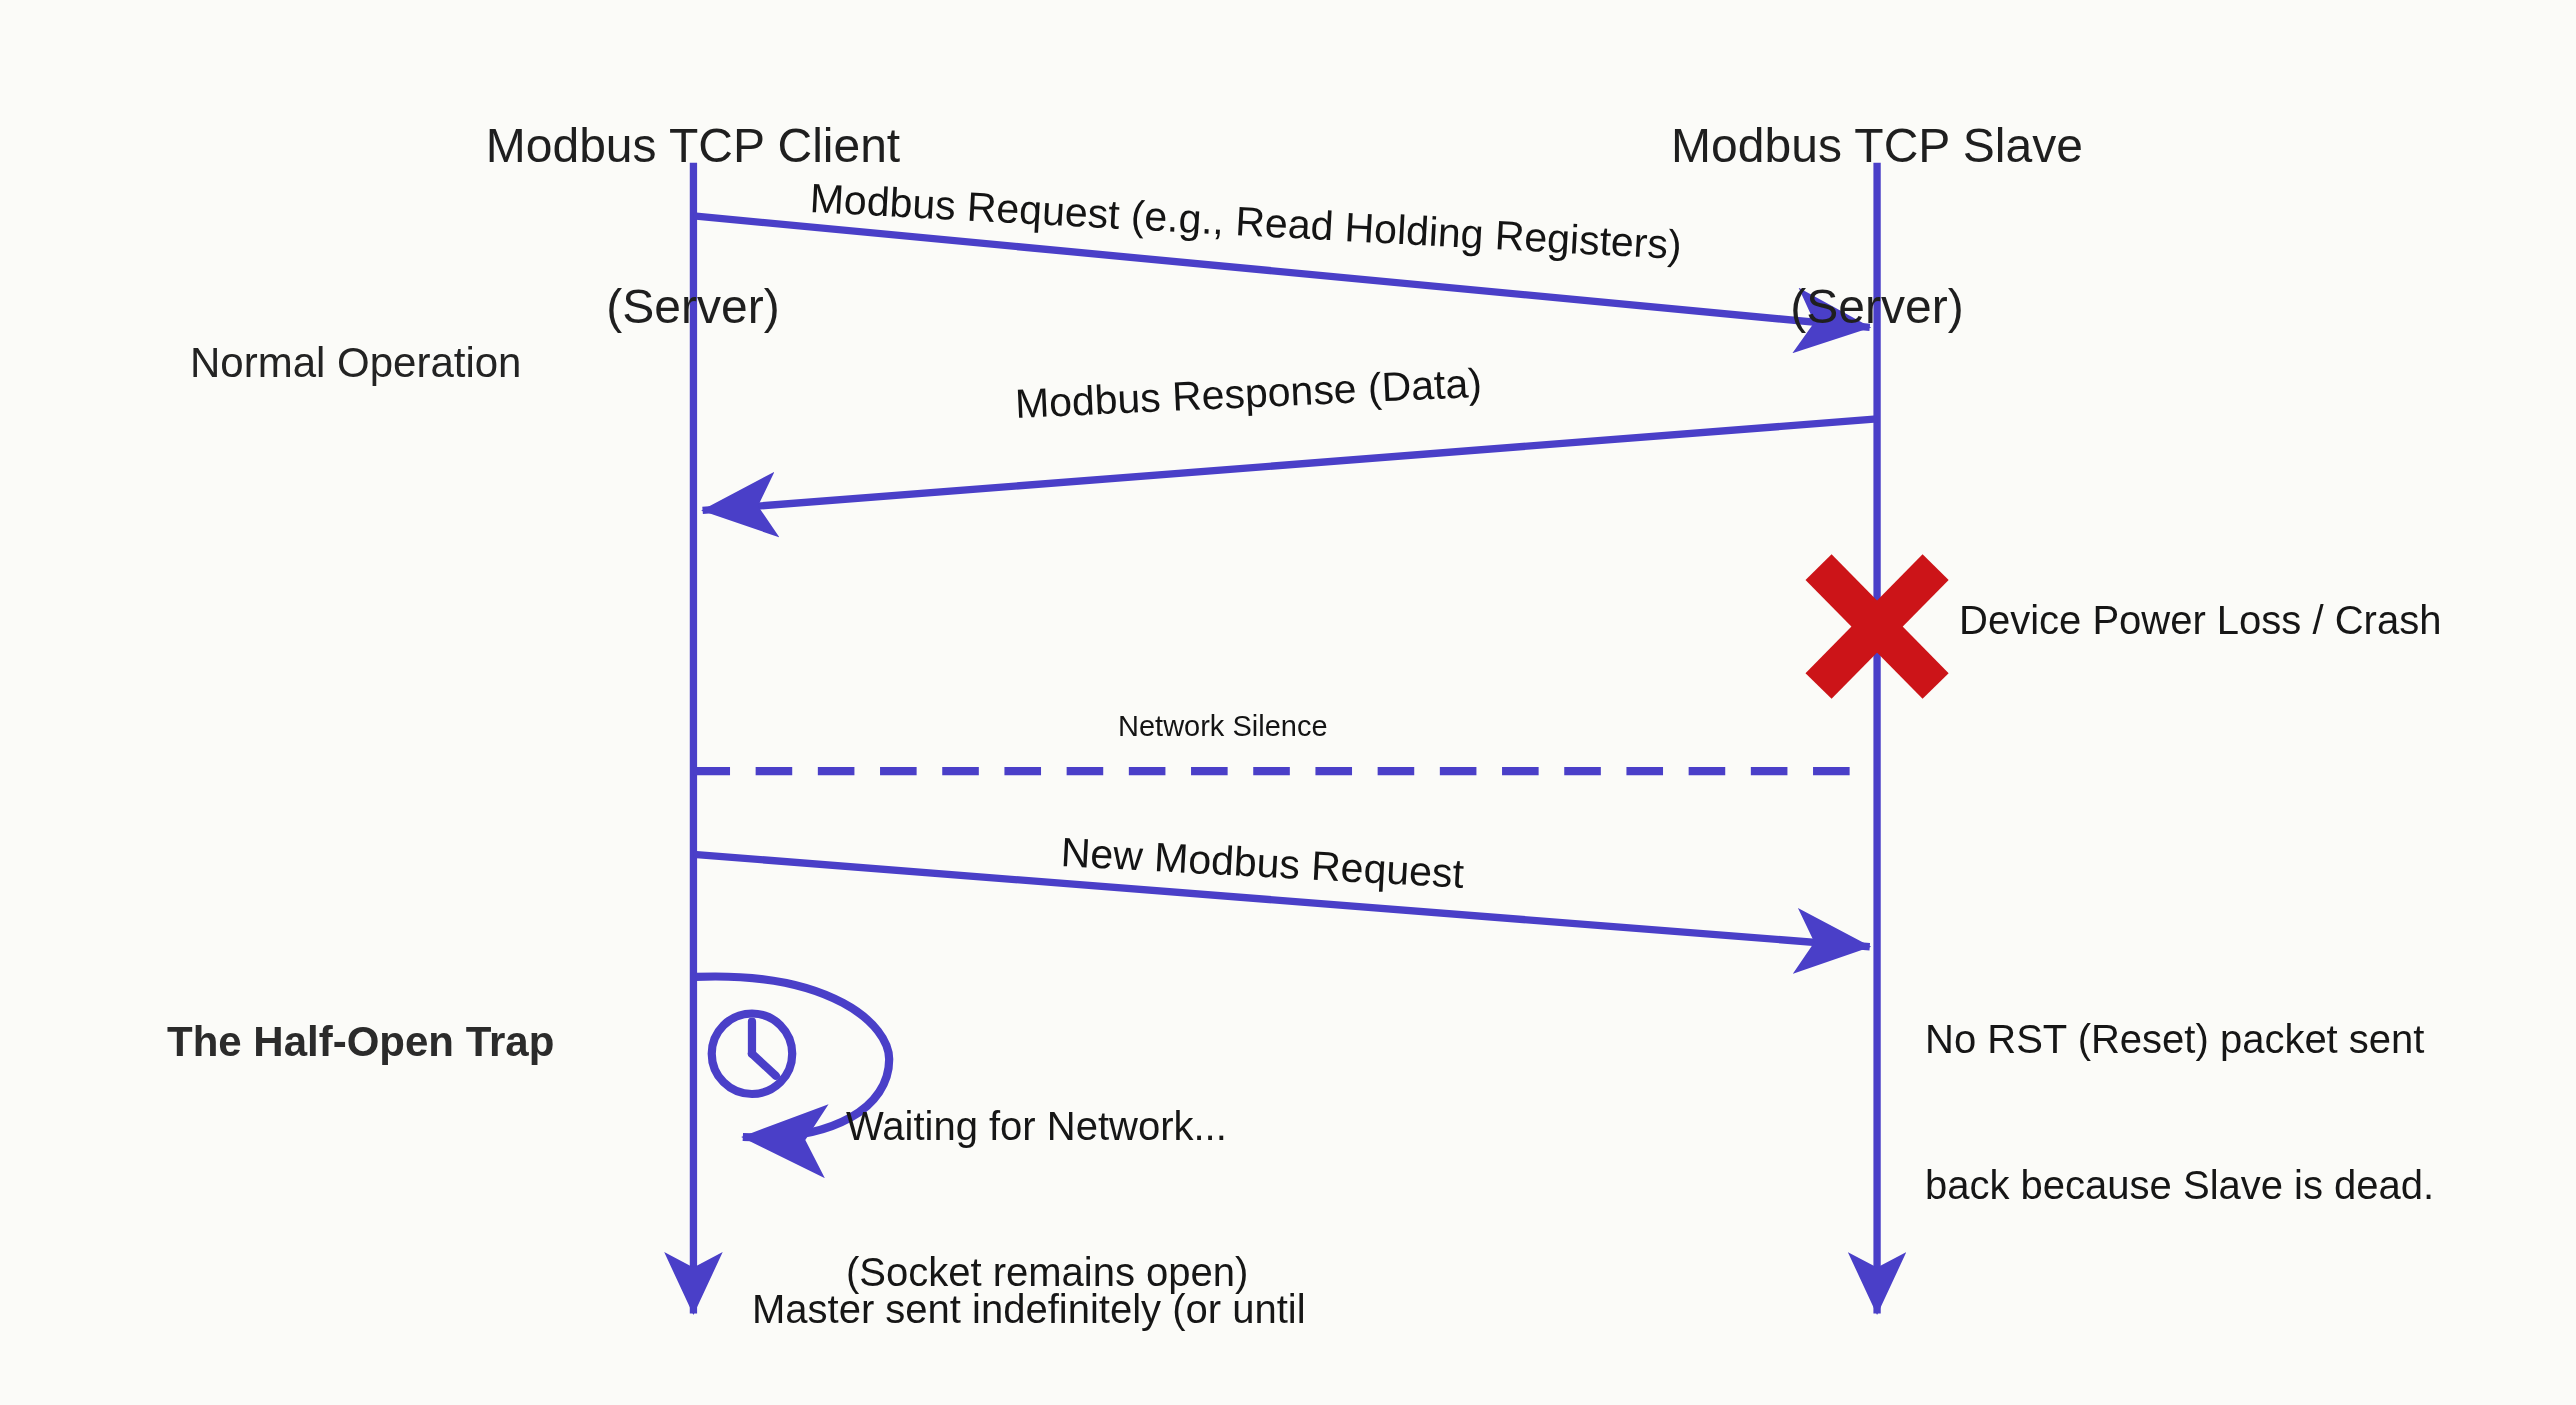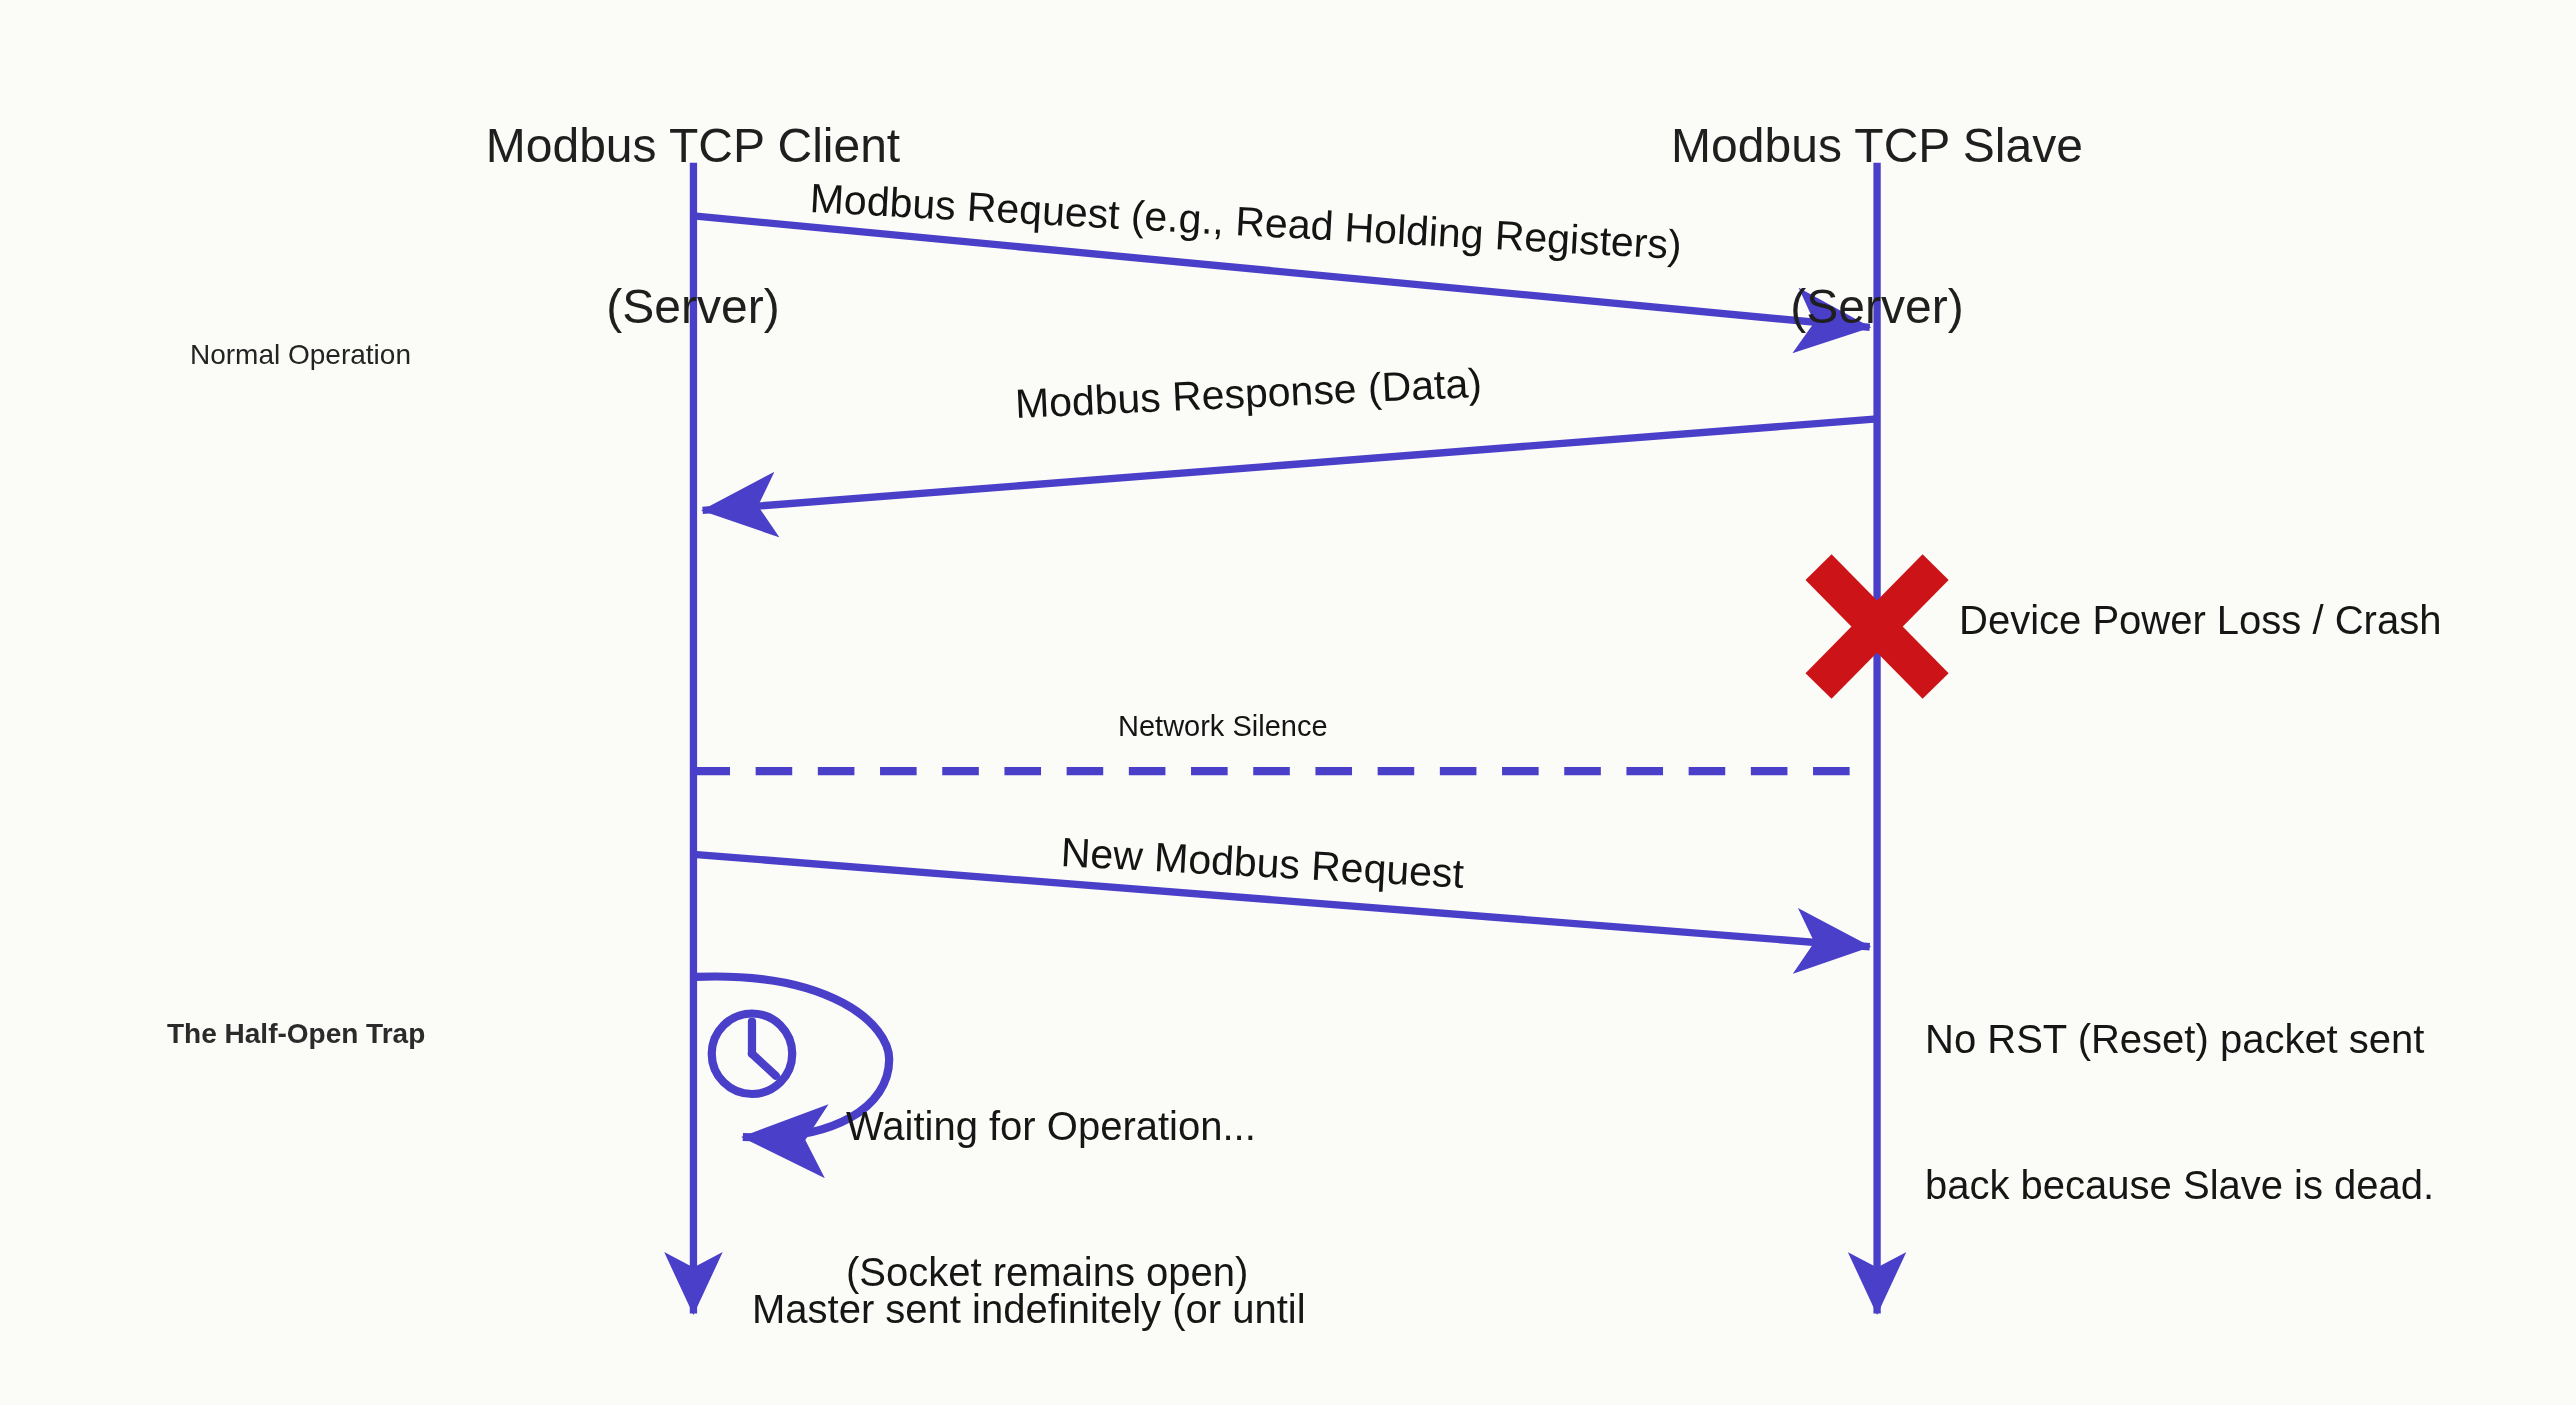--- a/index.html
+++ b/index.html
@@ -36,21 +36,21 @@
     text-align: center;
     font-size: 48px;
     color: #1f1f1f;
     line-height: 1.12;
   }
   #head-master { left: 327px; top: 11px; width: 732px; }
   #head-slave  { left: 1511px; top: 11px; width: 732px; }
 
   
   .section-label {
-    font-size: 28px;
+    font-size: 42px;
     color: #232323;
     text-align: left;
   }
   #label-normal { left: 190px; top: 338px; }
   #label-trap {
     left: 135px; top: 1017px;
     font-weight: bold;
     color: #2b2b2b;
     margin-left: 32px;
   }
@@ -173,21 +173,21 @@
   <div class="txt" id="silence-label">Network Silence</div>
 
   <div class="txt annot" id="annot-crash">Device Power Loss / Crash</div>
 
   <div class="txt annot" id="annot-norst">
     <div>No RST (Reset) packet sent</div>
     <div>back because Slave is dead.</div>
   </div>
 
   <div class="txt annot" id="annot-wait">
-    <div>Waiting for Operation...</div>
+    <div>Waiting for Network...</div>
     <div>(Socket remains open)</div>
   </div>
 
   <div class="txt annot" id="annot-hang">
     <div>Master sent indefinitely (or until</div>
     
     
   </div>
 
 </div>

